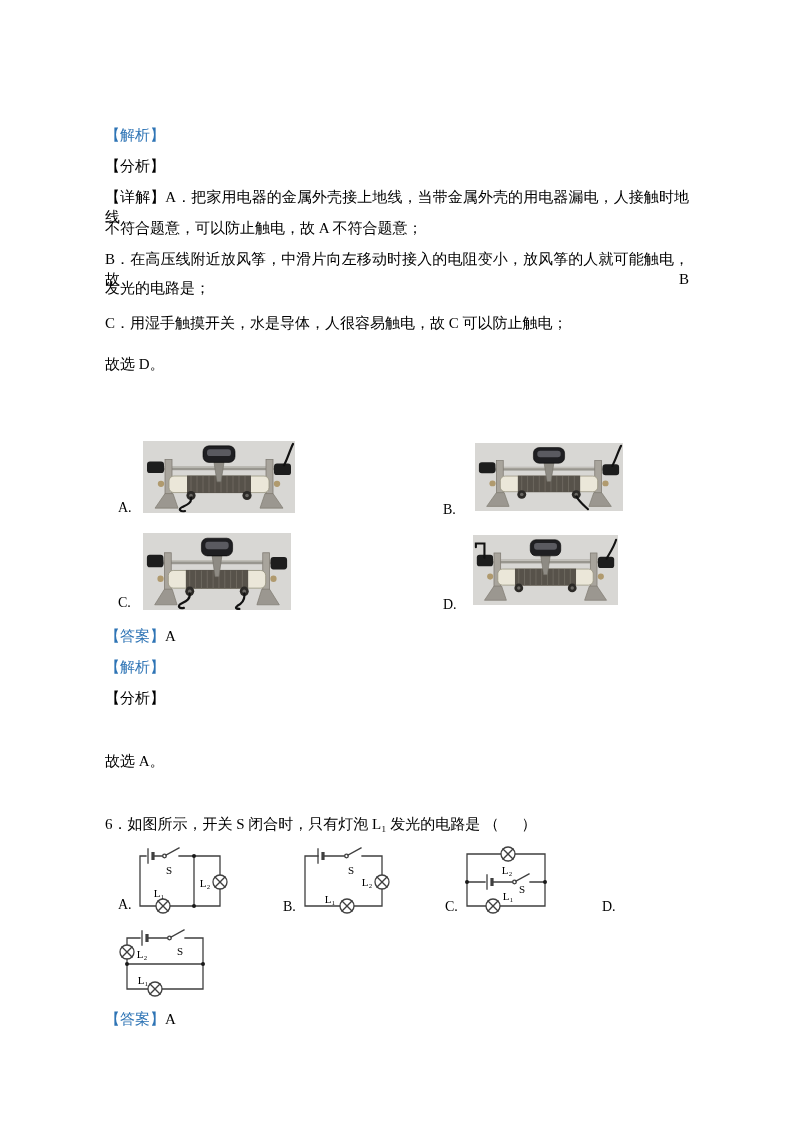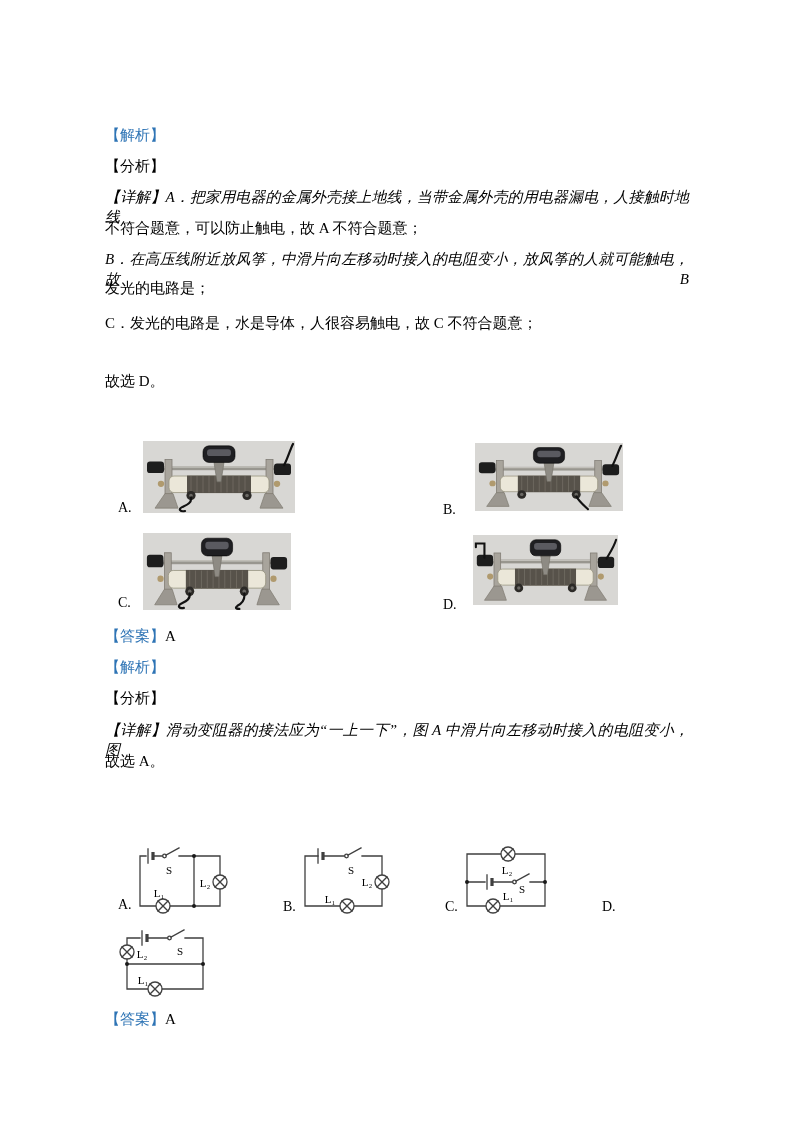--- a/index.html
+++ b/index.html
@@ -1,21 +1,21 @@
 <!DOCTYPE html>
 <html><head>
 <meta charset="utf-8">
 <style>
   html,body{margin:0;padding:0;background:#fff;}
   #page{
     position:relative; width:794px; height:1123px; background:#ffffff;
     font-family:"Liberation Serif","DejaVu Serif",serif; color:#000; overflow:hidden;margin-top:26px;
   }
   .line{position:absolute; left:105px; font-size:15px; line-height:20px; white-space:pre; color:#000;}
-  .jline{width:584px; white-space:normal; text-align:justify; text-align-last:justify;font-style:italic;}
+  .jline{width:584px; white-space:normal; text-align:justify; text-align-last:justify;}
   .blue{color:#2E74B5;}
   .optlabel{position:absolute; font-size:14px; line-height:16px; color:#000;}
   .img-abs{position:absolute;}
   svg text{font-family:"Liberation Serif","DejaVu Serif",serif; fill:#000;}
   .cwire{stroke:#3f3f3f; stroke-width:1.3; fill:none; stroke-linecap:square;}
   .cthick{stroke:#3f3f3f; stroke-width:3.2; fill:none;}
   .cdot{fill:#1a1a1a;}
   .bulb{fill:#ffffff; stroke:#3f3f3f; stroke-width:1.3;}
   .clabel{font-size:11px;}
   .photo-wire{stroke:#121212; stroke-width:2.2; fill:none; stroke-linecap:round;}
@@ -24,22 +24,22 @@
 <body>
 
 <div id="page">
 
   <div class="line blue" style="top:99px">【解析】</div>
   <div class="line" style="top:130px">【分析】</div>
   <div class="line jline" style="top:161px">【详解】A．把家用电器的金属外壳接上地线，当带金属外壳的用电器漏电，人接触时地线</div>
   <div class="line" style="top:192px">不符合题意，可以防止触电，故 A 不符合题意；</div>
   <div class="line jline" style="top:223px">B．在高压线附近放风筝，中滑片向左移动时接入的电阻变小，放风筝的人就可能触电，故 B</div>
   <div class="line" style="top:252px">发光的电路是；</div>
-  <div class="line" style="top:287px">C．发光的电路是，水是导体，人很容易触电，故 C 不符合题意；</div>
-  <div class="line" style="top:345px">故选 D。</div>
+  <div class="line" style="top:287px">C．用湿手触摸开关，水是导体，人很容易触电，故 C 可以防止触电；</div>
+  <div class="line" style="top:328px">故选 D。</div>
 
 
   <svg width="0" height="0" style="position:absolute">
     <symbol id="rheo-body" viewBox="0 0 152 74">
       <rect x="0" y="0" width="152" height="74" fill="#d8d7d4"></rect>
       <rect x="10" y="26" width="132" height="4" fill="#98968f"></rect>
       <rect x="10" y="26" width="132" height="1.5" fill="#c2c0ba"></rect>
       <rect x="4" y="21" width="17" height="12" rx="3" fill="#1d1d1d"></rect>
       <rect x="131" y="23" width="17" height="12" rx="3" fill="#1d1d1d"></rect>
       <rect x="22" y="19" width="7" height="39" fill="#a8a49c" stroke="#807c74" stroke-width="0.8"></rect>
@@ -97,23 +97,23 @@
   </svg>
 
   <span class="optlabel" style="left:118px;top:474px">A.</span>
   <span class="optlabel" style="left:443px;top:476px">B.</span>
   <span class="optlabel" style="left:118px;top:569px">C.</span>
   <span class="optlabel" style="left:443px;top:571px">D.</span>
 
   <div class="line" style="top:600px"><span class="blue">【答案】</span><span>A</span></div>
   <div class="line blue" style="top:631px">【解析】</div>
   <div class="line" style="top:662px">【分析】</div>
-  <div class="line jline" style="top:694px">【详解】滑动变阻器的接法应为“一上一下”，图 A 中滑片向左移动时接入的电阻变小，图</div>
   <div class="line" style="top:725px">故选 A。</div>
 
+  <div class="line" style="top:788px">6．如图所示，开关 S 闭合时，只有灯泡 L₁ 发光的电路是 （      ）</div>
 
   <svg class="img-abs" style="left:115px;top:818px" width="115" height="74" viewBox="0 0 115 74">
     <path class="cwire" d="M25,12 V62 M25,12 H31 M38,12 H48 M64,12 H105 M105,12 V62 M25,62 H105 M79,12 V62"></path>
     <line class="cwire" x1="33" y1="5" x2="33" y2="19"></line>
     <line class="cthick" x1="38" y1="8" x2="38" y2="16"></line>
     <circle cx="49.5" cy="12" r="1.8" class="bulb"></circle>
     <line class="cwire" x1="51" y1="11" x2="64" y2="4"></line>
     <circle class="cdot" cx="79" cy="12" r="2"></circle>
       <circle class="cdot" cx="79" cy="62" r="2"></circle>
     <g>

